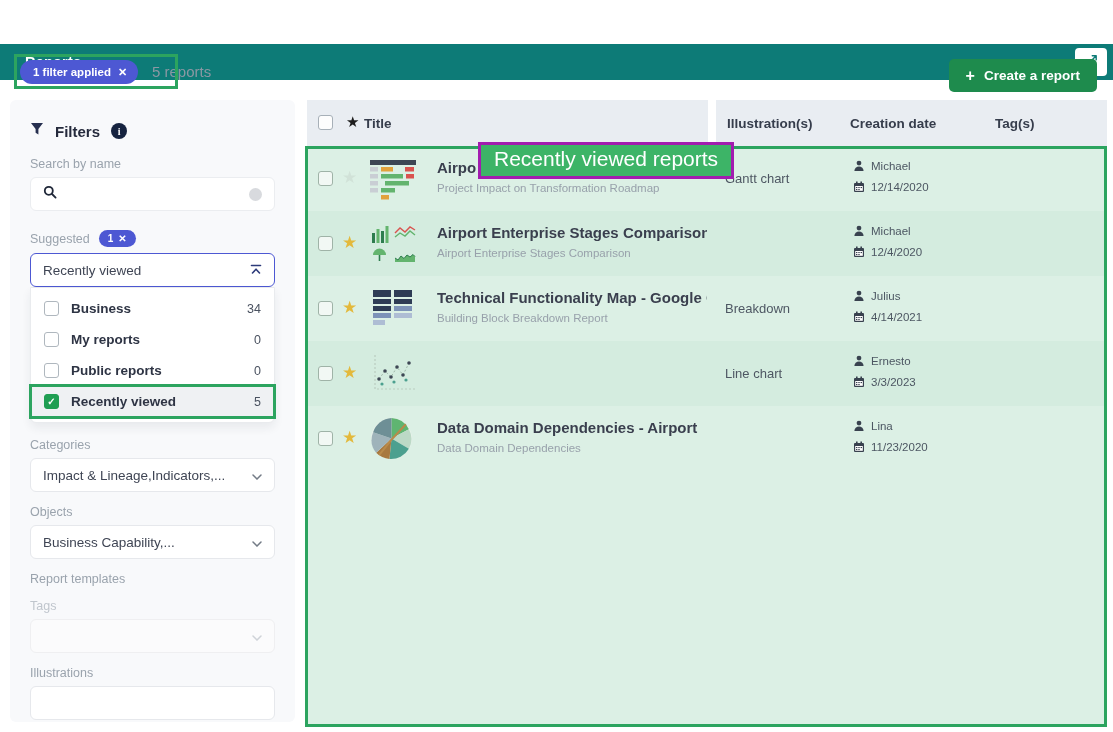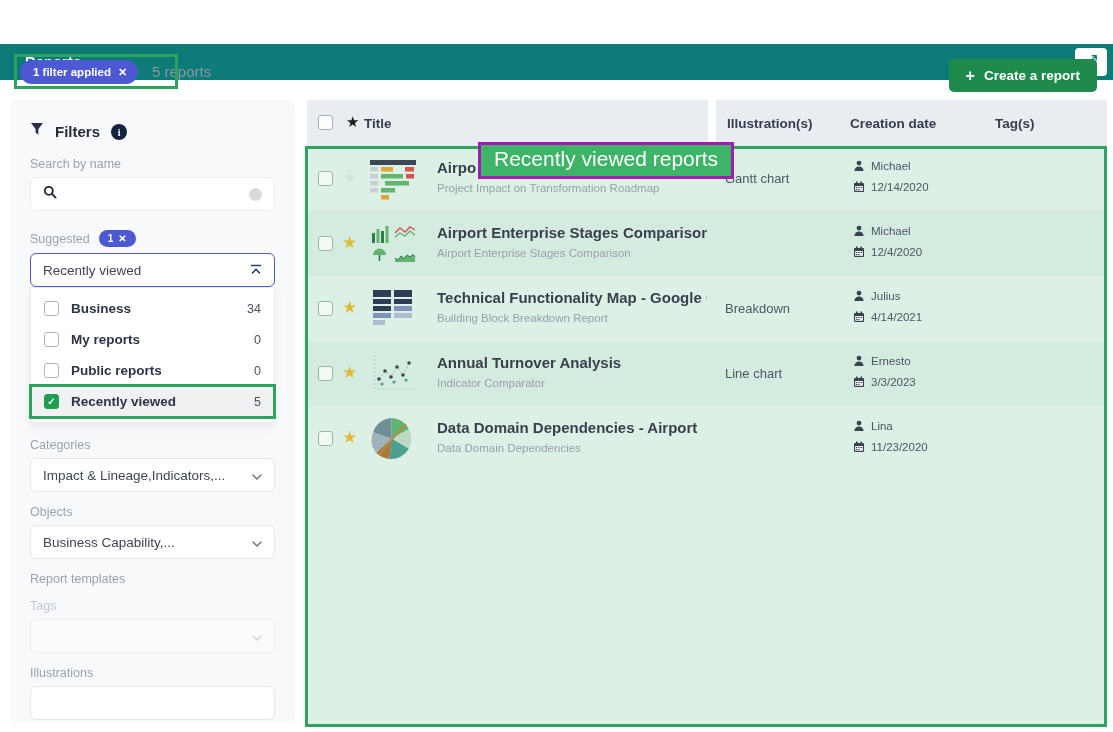--- a/index.html
+++ b/index.html
@@ -22,21 +22,21 @@
   .filter-badge .x { font-size:11px; font-weight:bold; }
   .reports-count { position:absolute; left:152px; top:63px; font-size:15px; color:#8b98a3; }
   .create-btn { position:absolute; right:16px; top:59px; height:33px; background:#1e8b4d; border:none; border-radius:5px;
                 color:#fff; font-weight:bold; font-size:13.5px; font-family:inherit; padding:0 17px;
                 display:flex; align-items:center; gap:9px; cursor:pointer; }
   .create-btn .plus { font-size:16px; font-weight:bold; }
 
   
   .sidebar { position:absolute; left:10px; top:100px; width:285px; height:622px; background:#f8f9fb;
              border-radius:6px; padding:22px 20px; }
-  .f-header { display:flex; align-items:flex-end; gap:11px; margin-bottom:17px; }
+  .f-header { display:flex; align-items:center; gap:11px; margin-bottom:17px; }
   .f-title { font-size:15px; font-weight:bold; color:#252a3c; }
   .info-icon { width:16px; height:16px; border-radius:50%; background:#16233f; color:#fff;
                display:flex; align-items:center; justify-content:center; }
   .info-icon::after { content:"i"; font-size:10px; font-weight:bold; font-family:"Liberation Serif",serif; }
   .f-label { font-size:12.5px; color:#9aa3ad; margin-bottom:6px; }
   .f-label.dim { color:#c0c6cd; }
   .search-box { height:34px; background:#fff; border:1px solid #ebedf0; border-radius:6px;
                 display:flex; align-items:center; padding:0 12px; margin-bottom:19px; }
   .search-box input { border:none; outline:none; flex:1; min-width:0; font-family:inherit; font-size:13px; margin-left:9px; background:transparent; }
   .gray-dot { width:13px; height:13px; border-radius:50%; background:#d8dade; }
@@ -390,24 +390,20 @@
             <circle cx="38" cy="24" r="1.8"></circle>
             <circle cx="44" cy="12" r="1.8"></circle>
           </g>
           <g fill="#4ca08f">
             <circle cx="17" cy="33" r="1.6"></circle>
             <circle cx="29" cy="31" r="1.6"></circle>
             <circle cx="41" cy="29" r="1.6"></circle>
           </g>
         </svg>
     </span>
-    <span class="r-text">
-      <div class="r-title">Annual Turnover Analysis</div>
-      <div class="r-sub">Indicator Comparator</div>
-    </span>
     <span class="r-ill">Line chart</span>
     <span class="r-meta">
       <div class="meta-line">
           <span><svg width="12" height="12" viewBox="0 0 12 12">
               <circle cx="6" cy="3.1" r="2.4" fill="#39424f"></circle>
               <path d="M1.4 11 a4.6 4.6 0 0 1 9.2 0 z" fill="#39424f"></path>
             </svg></span>
           <span>Ernesto</span>
         </div>
       <div class="meta-line">

